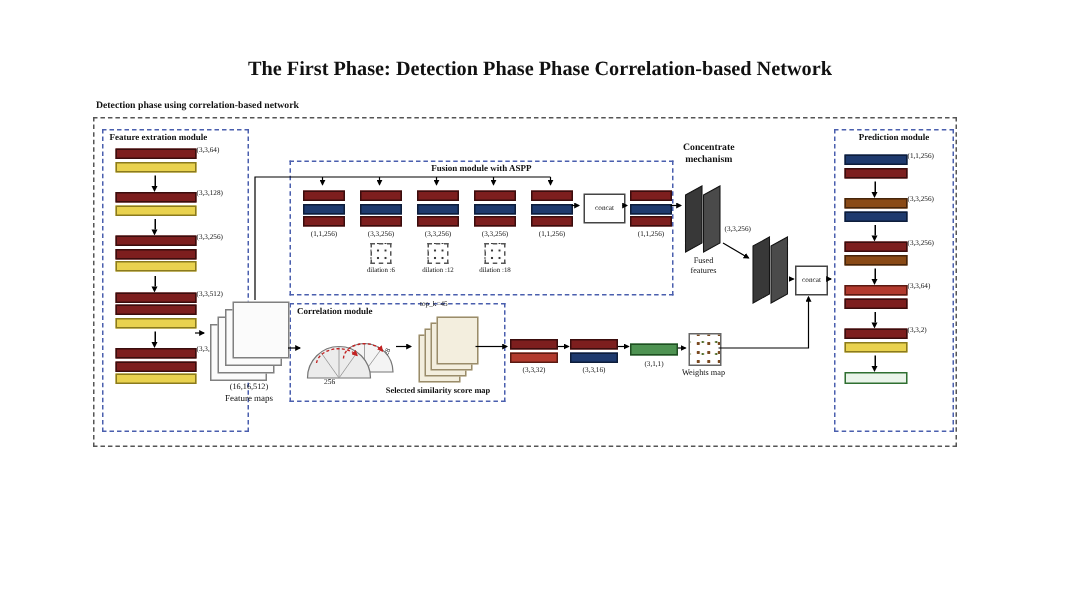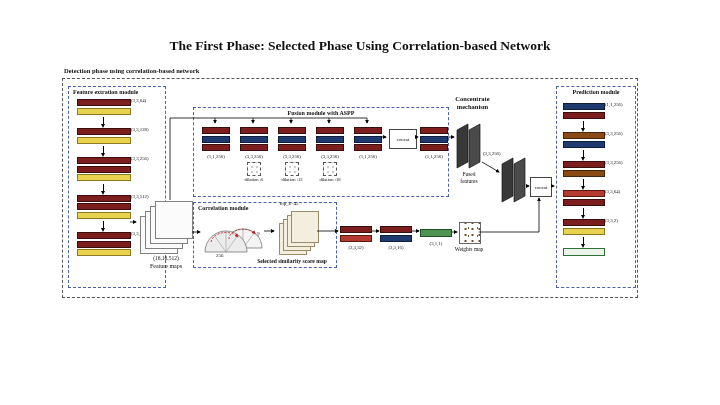--- a/index.html
+++ b/index.html
@@ -47,21 +47,21 @@
           background-image:radial-gradient(#7a4a20 1px,transparent 1.3px),
                            radial-gradient(#53702e 0.8px,transparent 1.1px);
           background-size:7px 6px,9px 8px;background-position:2px 3px,4px 1px}
   svg.overlay{position:absolute;left:0;top:0;pointer-events:none}
 </style>
 </head>
 <body>
 
 <div class="canvas">
 
-  <div class="title">The First Phase: Selected Phase Using Correlation-based Network</div>
+  <div class="title">The First Phase: Detection Phase Phase Correlation-based Network</div>
 
   <div class="outer-label">Detection phase using correlation-based network</div>
   <div class="outer-box"></div>
 
   <div class="module" style="left:68px;top:86px;width:96px;height:200px">
     <div class="mod-title">Feature extration module</div>
     <div class="vstack" style="left:8px;top:12px;width:52px">
       <div class="vgroup">
         <div class="bar c-maroon"></div>
         <div class="bar c-yellow"></div>

